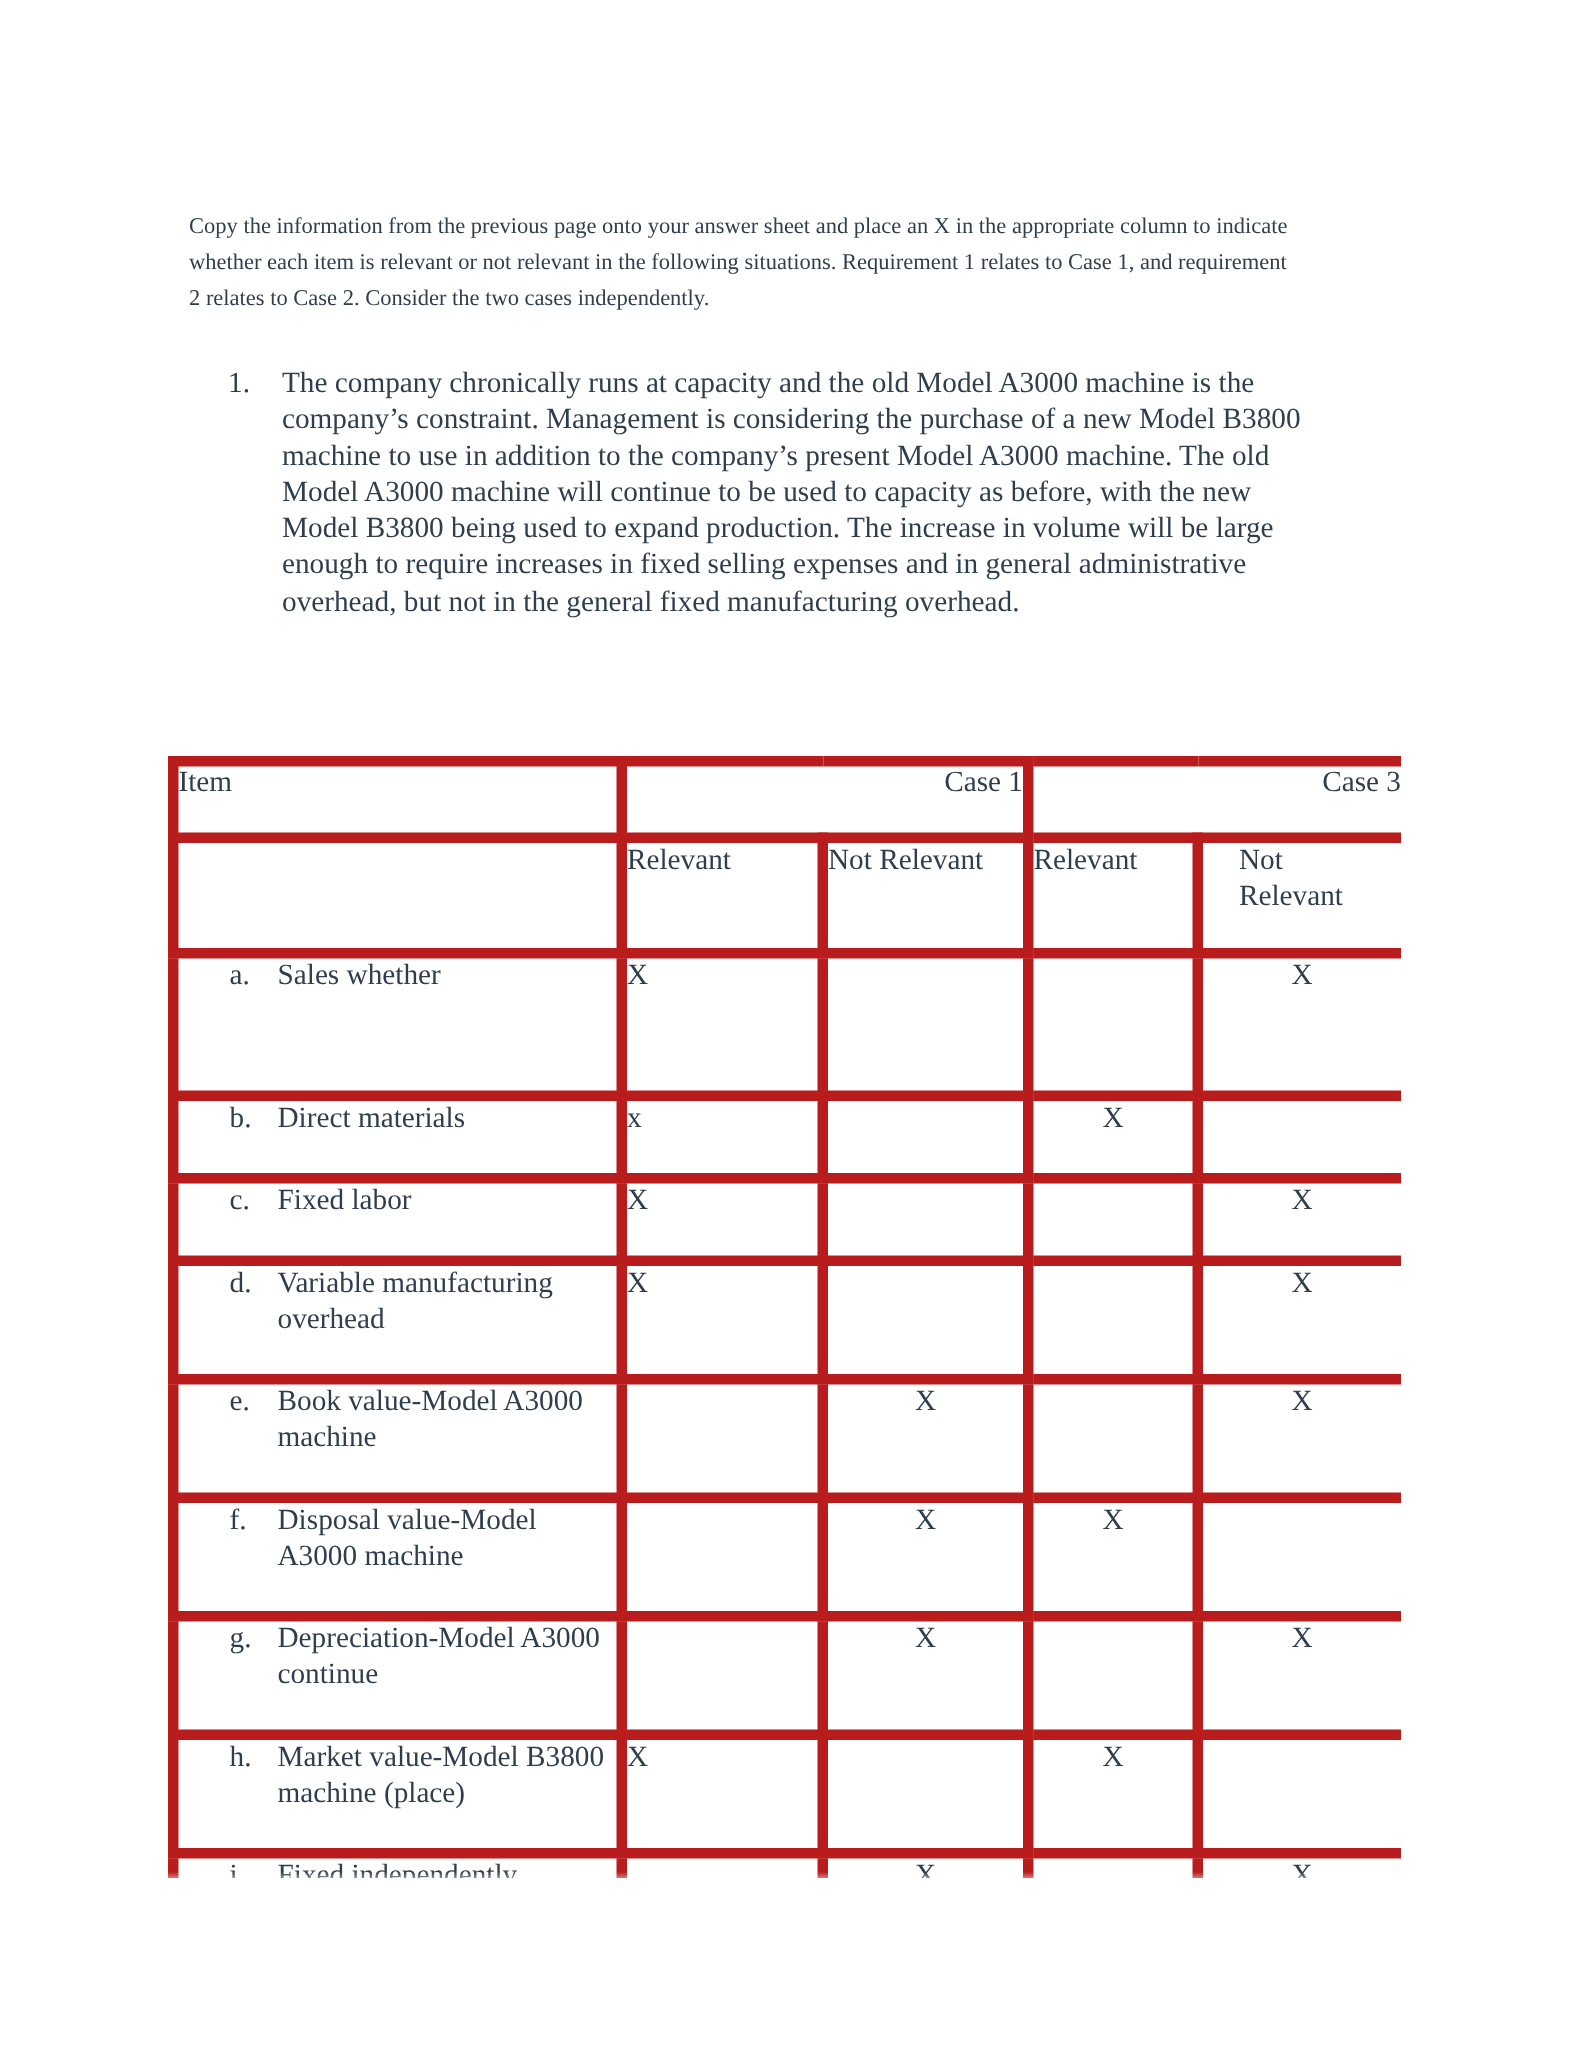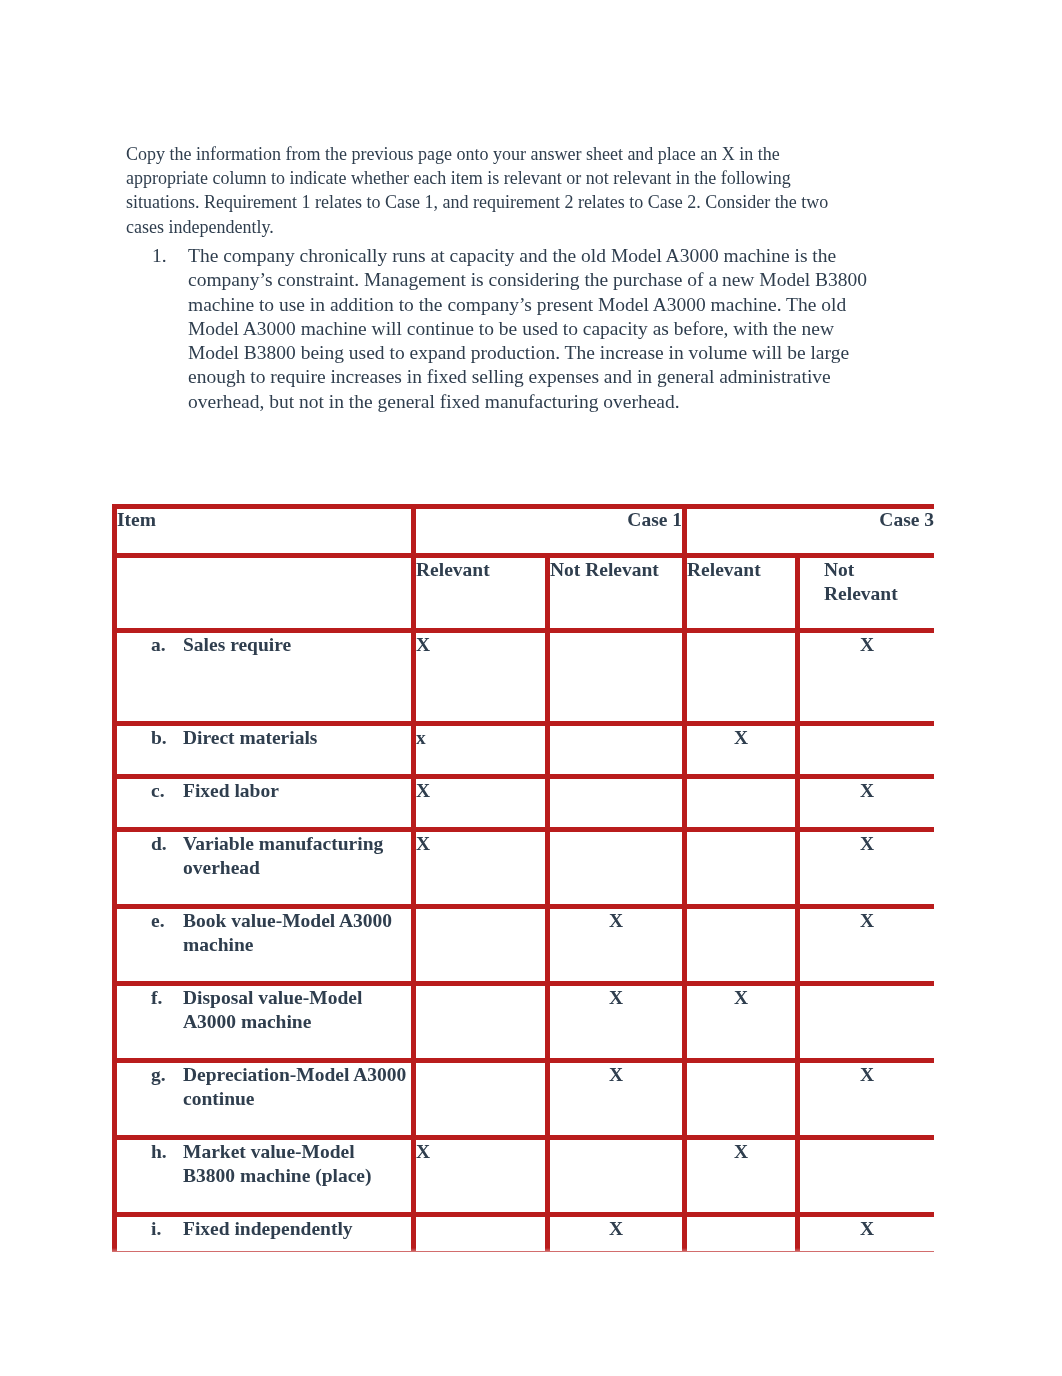--- a/index.html
+++ b/index.html
@@ -23,21 +23,21 @@
     height: 1376px;
     background: #ffffff;
   }
 
   
   .intro {
     position: absolute;
     left: 126px;
     top: 124px;
     width: 740px;
-    font-size: 18px;
+    font-size: 15px;
     line-height: 24.2px;
     text-align: left;
   }
 
   
   .numbered-list {
     position: absolute;
     left: 152px;
     top: 244px;
     width: 720px;
@@ -70,24 +70,24 @@
     background: #ffffff;
   }
   table.grid {
     border-collapse: collapse;
     width: 822px;
     table-layout: fixed;
     background: #ffffff;
   }
   table.grid td,
   table.grid th {
-    border: 5px solid #b91c1c;
+    border: 7px solid #b91c1c;
     padding: 0;
     vertical-align: top;
-    font-weight: bold;
+    font-weight: normal;
     background: #ffffff;
   }
 
   
   col.c-item     { width: 299px; }
   col.c-r1       { width: 134px; }
   col.c-nr1      { width: 137px; }
   col.c-r2       { width: 113px; }
   col.c-nr2      { width: 139px; }
 
@@ -217,21 +217,21 @@
             <td class="hdr-sub">Relevant</td>
             <td class="hdr-sub">Not Relevant</td>
             <td class="hdr-sub">Relevant</td>
             <td class="hdr-sub wrap">Not Relevant</td>
           </tr>
 
           <tr class="row-a">
             <td class="item-cell">
               <div class="item-inner">
                 <span class="item-letter">a.</span>
-                <span class="item-label">Sales require</span>
+                <span class="item-label">Sales whether</span>
               </div>
             </td>
             <td class="mark-cell mark-left">X</td>
             <td class="mark-cell mark-mid"></td>
             <td class="mark-cell mark-c2r"></td>
             <td class="mark-cell mark-c2nr">X</td>
           </tr>
 
           <tr class="row-b">
             <td class="item-cell">

